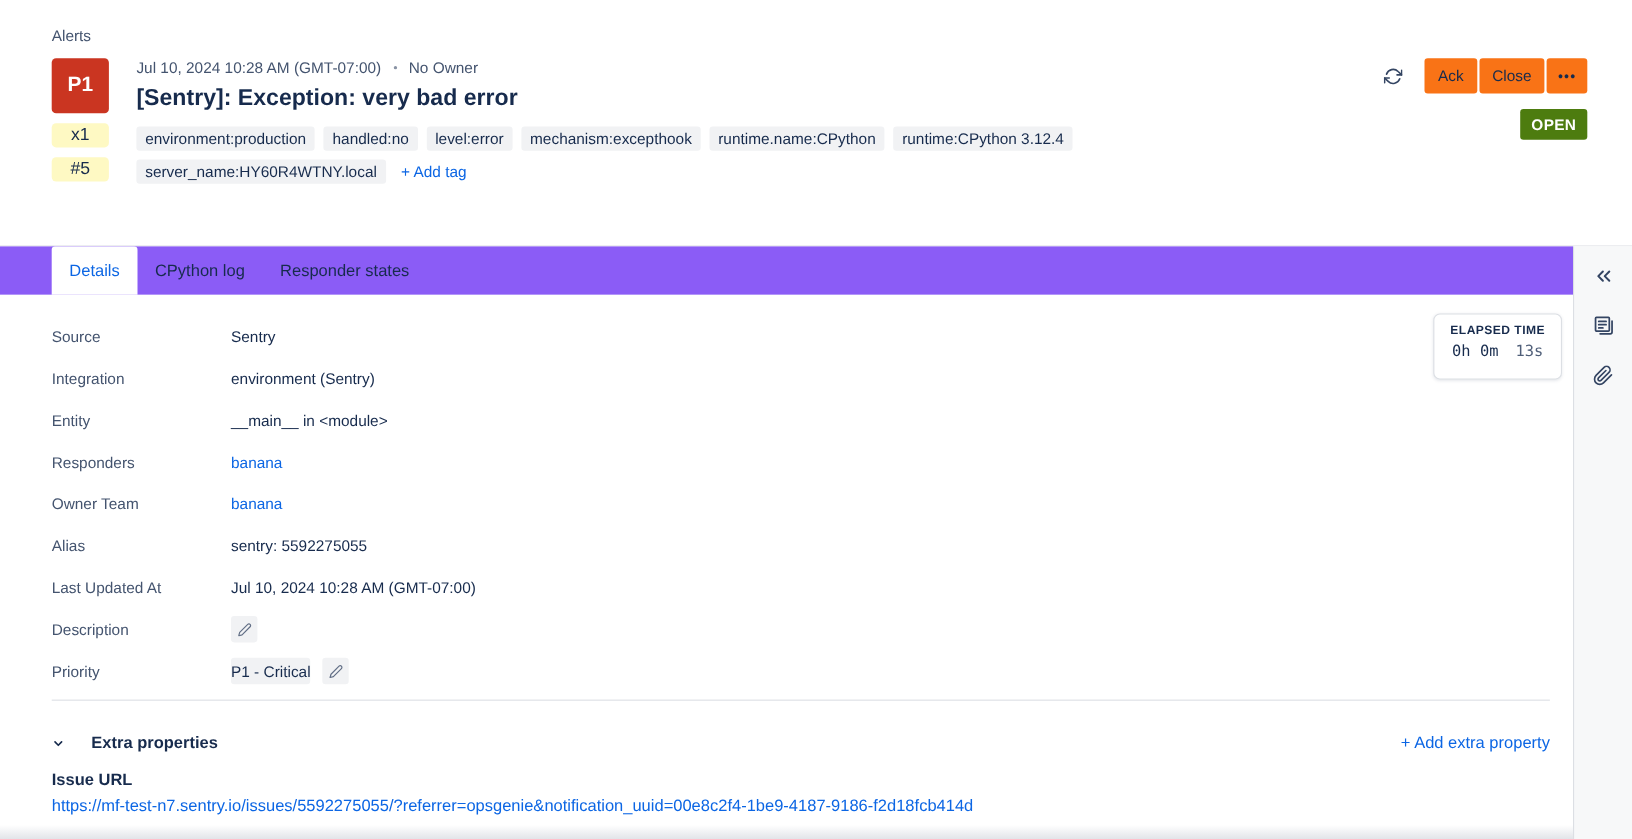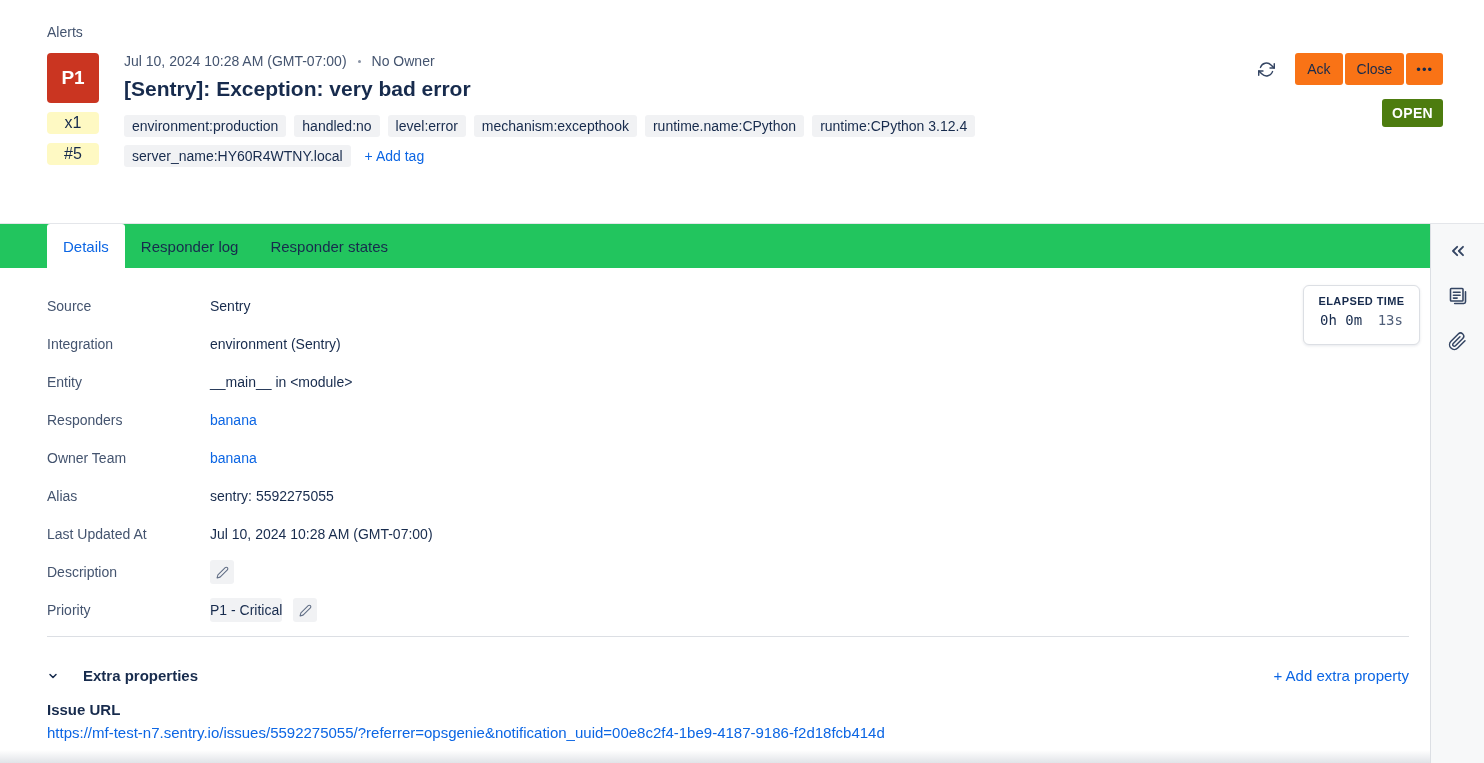--- a/index.html
+++ b/index.html
@@ -32,21 +32,21 @@
          color:#172B4D; display:flex; align-items:center; margin-left:2px; cursor:pointer; border:none;
          font-family:inherit; }
   .btn-more { font-size:13px; letter-spacing:1px; padding:0 10px; }
   .status-badge { margin-top:14px; background:#4d7c0f; color:#fff; font-weight:700; font-size:14px;
                   height:28px; padding:0 10px; border-radius:3px; display:flex; align-items:center;
                   letter-spacing:0.3px; }
 
   
   .lower { display:flex; height:539px; }
   .content-col { flex:1; min-width:0; display:flex; flex-direction:column; }
-  .tabbar { height:44px; background:#22c55e; display:flex; padding-left:47px; font-size:15px; }
+  .tabbar { height:44px; background:#8b5cf6; display:flex; padding-left:47px; font-size:15px; }
   .tab { display:flex; align-items:center; padding:0 16px; color:#172B4D; cursor:pointer; }
   .tab.active { background:#fff; color:#0C66E4; font-weight:500; border-radius:3px 3px 0 0; }
   .content { flex:1; background:#fff; position:relative; padding:26px 21px 0 47px; }
 
   .frow { display:flex; align-items:center; height:24px; margin-bottom:14px; }
   .flabel { width:163px; flex-shrink:0; font-size:14px; color:#44546F; }
   .fvalue { font-size:14px; color:#172B4D; }
   a.link, .link { color:#0C66E4; text-decoration:none; cursor:pointer; }
   .pencil-btn { width:24px; height:24px; background:#F1F2F4; border-radius:3px; display:flex;
                 align-items:center; justify-content:center; color:#626F86; cursor:pointer; border:none; }
@@ -119,21 +119,21 @@
       </div>
       <div class="status-badge">OPEN</div>
     </div>
   </div>
 </div>
 
 <div class="lower">
   <div class="content-col">
     <div class="tabbar">
       <div class="tab active">Details</div>
-      <div class="tab">Responder log</div>
+      <div class="tab">CPython log</div>
       <div class="tab">Responder states</div>
     </div>
 
     <div class="content">
 
       <div class="elapsed">
         <div class="elapsed-title">ELAPSED TIME</div>
         <div class="elapsed-vals">
           <span>0h</span>
           <span>0m</span>

